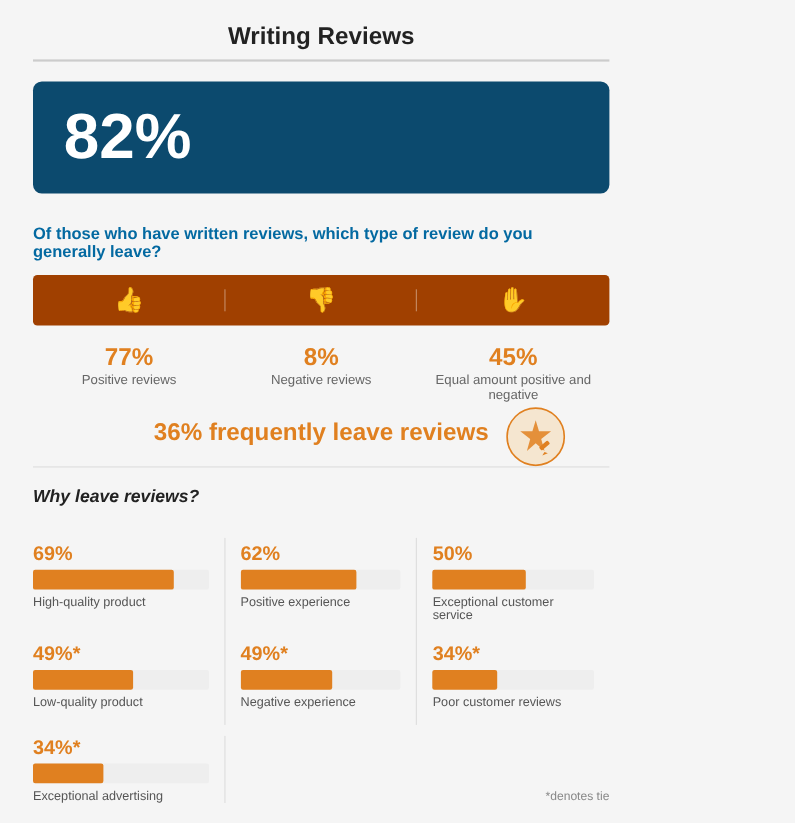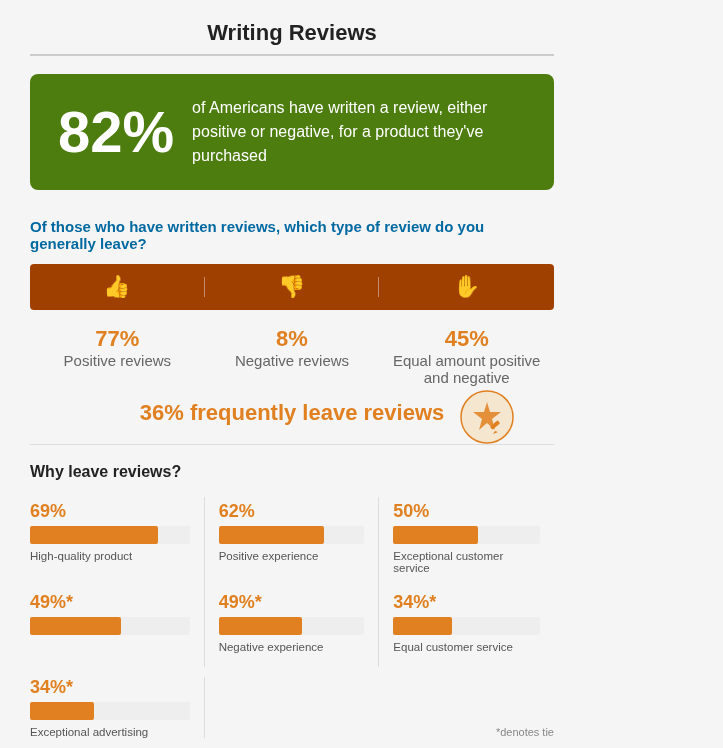--- a/index.html
+++ b/index.html
@@ -18,21 +18,21 @@
     .title {
       text-align: center;
       font-size: 22px;
       font-weight: bold;
       color: #222;
       margin-bottom: 18px;
       padding-bottom: 8px;
       border-bottom: 2px solid #ccc;
     }
     .stat-banner {
-      background: #4d7c0f;
+      background: #0c4a6e;
       border-radius: 8px;
       padding: 22px 28px;
       display: flex;
       align-items: center;
       gap: 18px;
       margin-bottom: 28px;
     }
     .stat-big {
       font-size: 58px;
       font-weight: bold;
@@ -91,21 +91,21 @@
       flex-direction: column;
       align-items: center;
       flex: 1;
     }
     .review-stat-pct {
       font-size: 22px;
       font-weight: bold;
       color: #e08020;
     }
     .review-stat-label {
-      font-size: 15px;
+      font-size: 12px;
       color: #666;
       text-align: center;
     }
     .frequent-text {
       text-align: center;
       font-size: 22px;
       font-weight: bold;
       color: #e08020;
       margin-bottom: 4px;
       position: relative;
@@ -119,21 +119,22 @@
     }
     .divider {
       border: none;
       border-top: 1px solid #ddd;
       margin: 18px 0;
     }
     .why-title {
       font-size: 16px;
       font-weight: bold;
       color: #222;
-      margin-bottom: 16px;
+      margin-bottom: 28px;
+      font-style: italic;
     }
     .bars-grid {
       display: grid;
       grid-template-columns: 1fr 1fr 1fr;
       gap: 0;
       margin-bottom: 10px;
     }
     .bar-item {
       padding: 4px 14px 14px 0;
       border-right: 1px solid #ddd;
@@ -216,21 +217,20 @@
   </style>
 </head>
 <body>
 
 <div class="container">
 
   <div class="title">Writing Reviews</div>
 
   <div class="stat-banner">
     <div class="stat-big">82%</div>
-    <div class="stat-text">of Americans have written a review, either positive or negative, for a product they've purchased</div>
   </div>
 
   <div class="section-question">Of those who have written reviews, which type of review do you generally leave?</div>
 
   <div class="review-bar">
     <div class="review-bar-item">
       <span class="review-bar-icon">👍</span>
     </div>
     <div class="review-bar-item">
       <span class="review-bar-icon">👎</span>
@@ -295,34 +295,35 @@
         <div class="bar-fill" style="width:58%"></div>
       </div>
       <div class="bar-label">Exceptional customer service</div>
     </div>
 
     <div class="bar-item">
       <div class="bar-pct">49%*</div>
       <div class="bar-track">
         <div class="bar-fill" style="width:57%"></div>
       </div>
+      <div class="bar-label">Low-quality product</div>
     </div>
     <div class="bar-item">
       <div class="bar-pct">49%*</div>
       <div class="bar-track">
         <div class="bar-fill" style="width:57%"></div>
       </div>
       <div class="bar-label">Negative experience</div>
     </div>
     <div class="bar-item">
       <div class="bar-pct">34%*</div>
       <div class="bar-track">
         <div class="bar-fill" style="width:40%"></div>
       </div>
-      <div class="bar-label">Equal customer service</div>
+      <div class="bar-label">Poor customer reviews</div>
     </div>
   </div>
 
   <div class="bottom-last-row">
     <div class="bottom-single">
       <div class="bar-pct">34%*</div>
       <div class="bar-track">
         <div class="bar-fill" style="width:40%"></div>
       </div>
       <div class="bar-label">Exceptional advertising</div>

